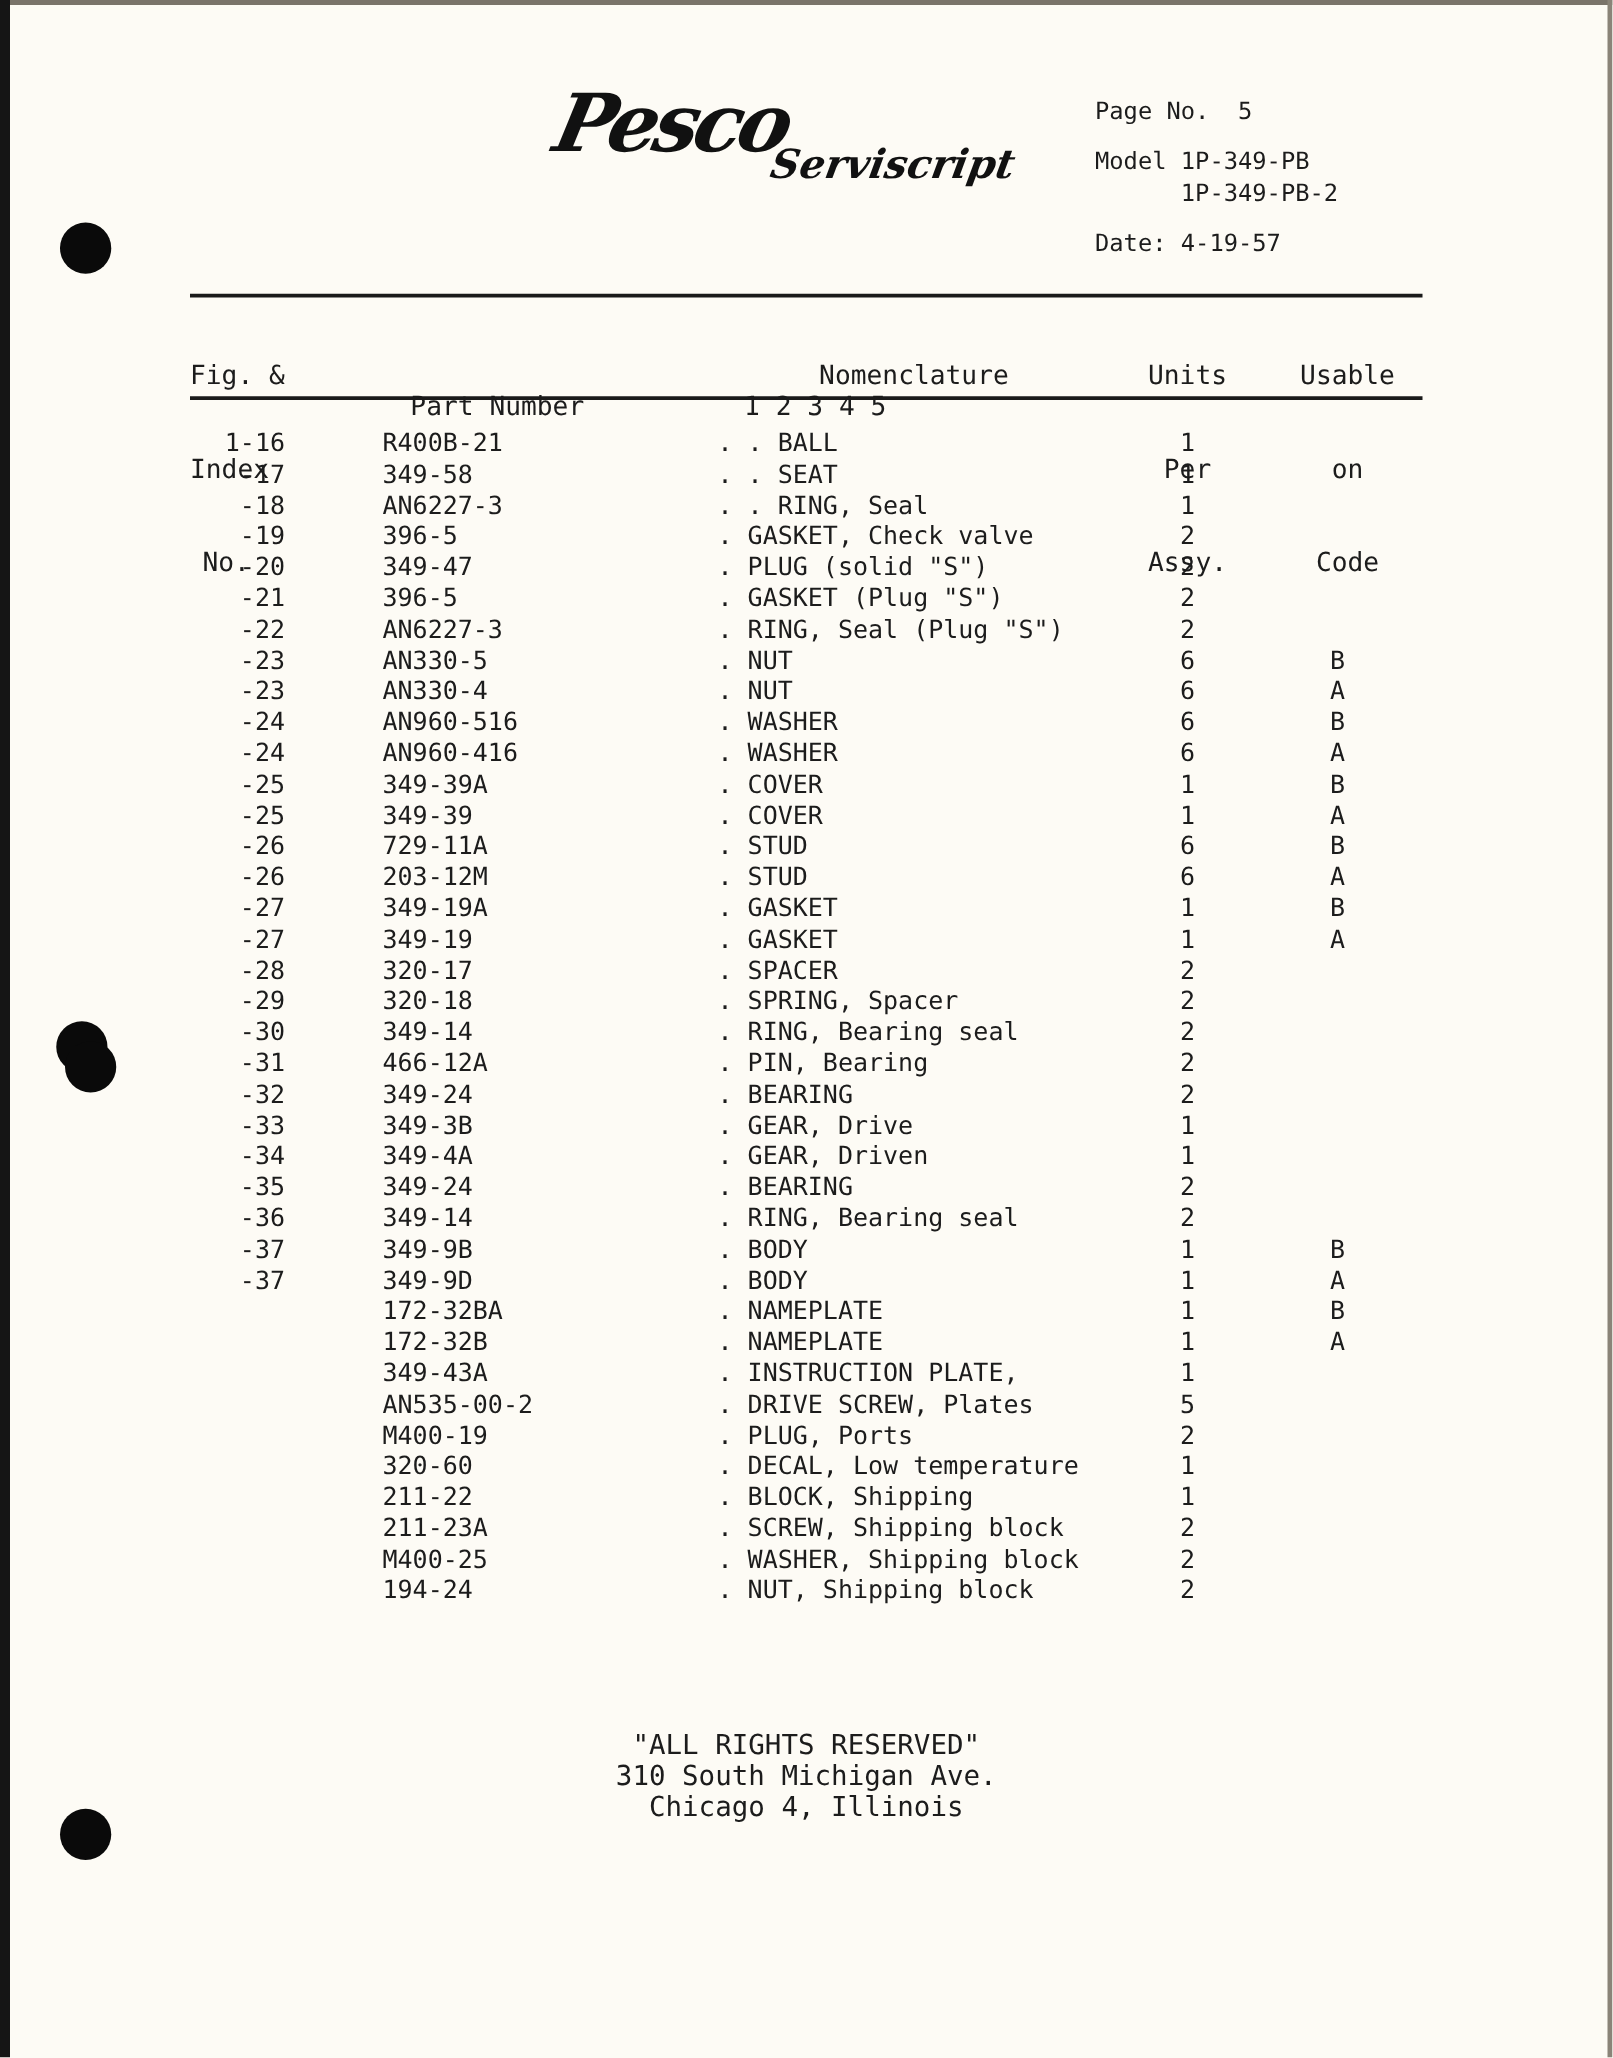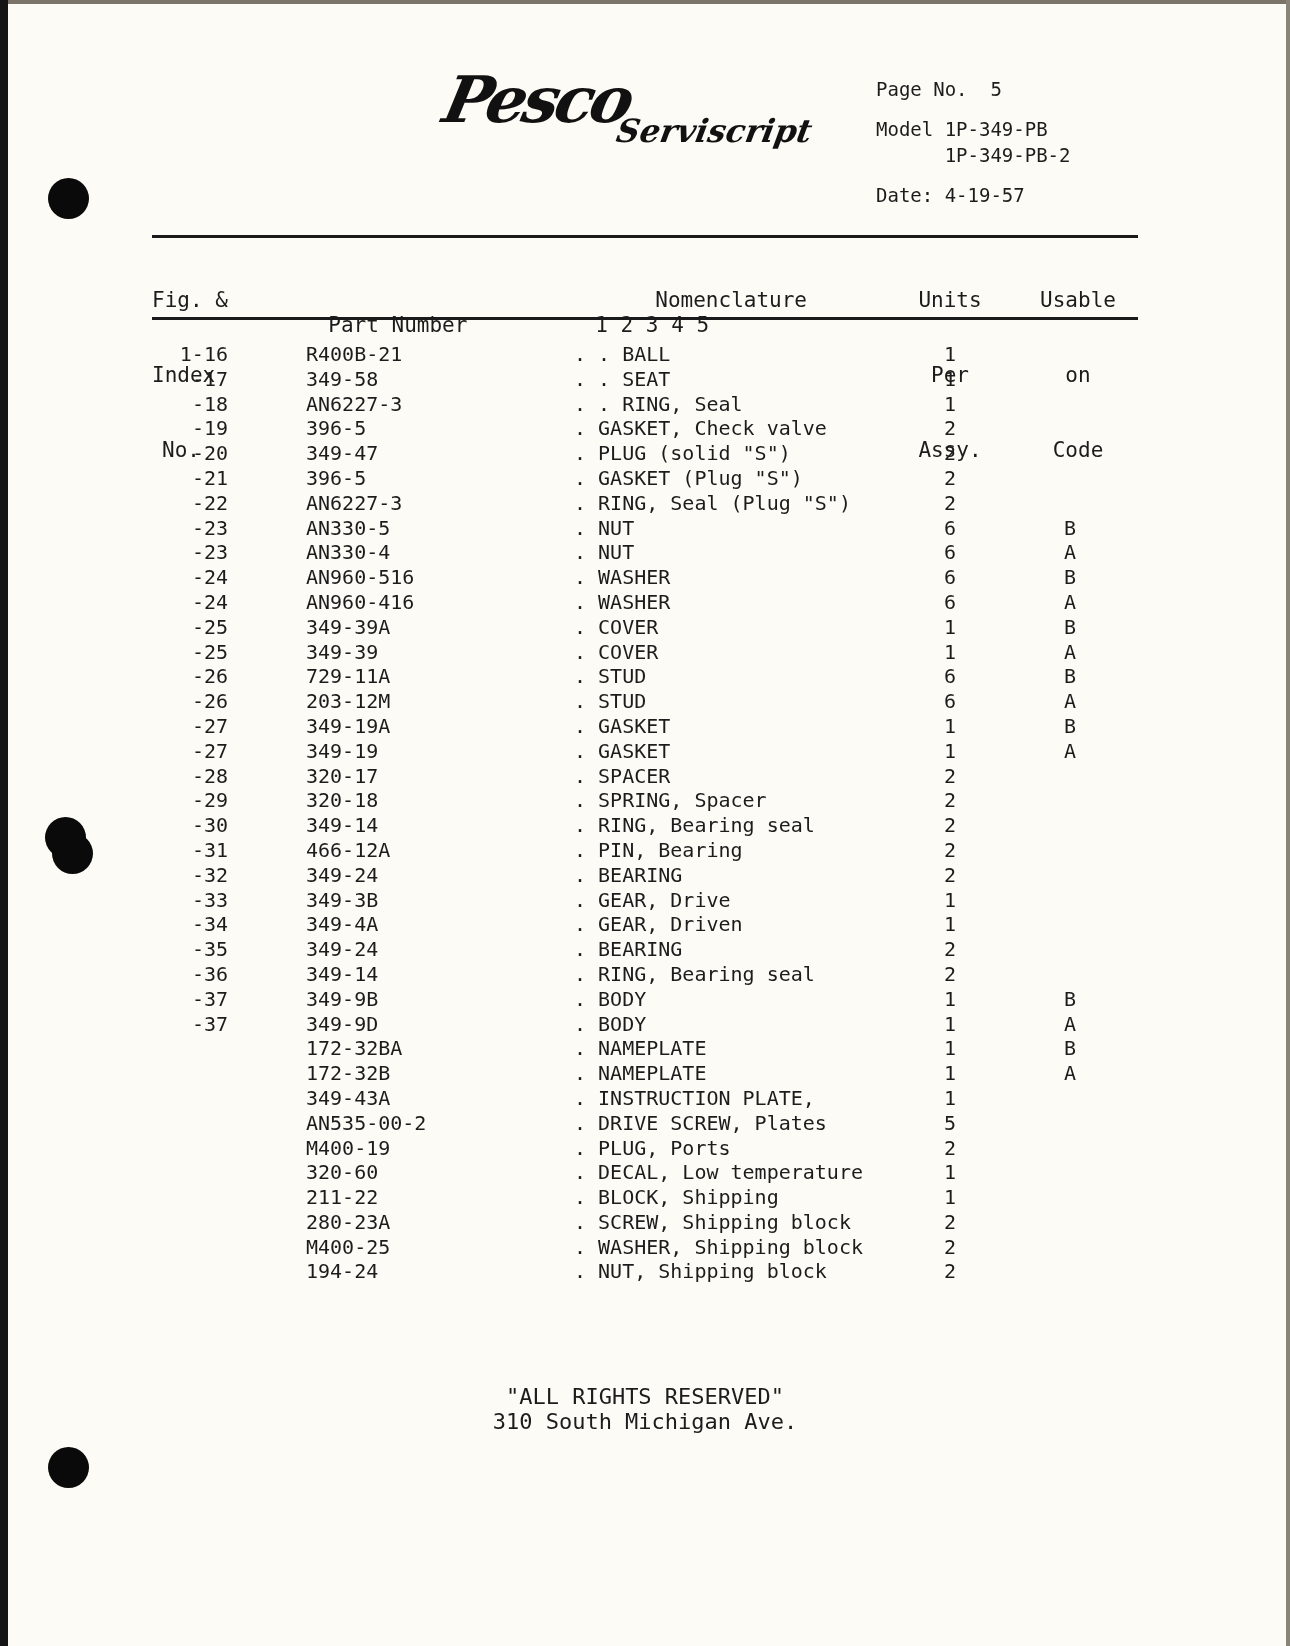--- a/index.html
+++ b/index.html
@@ -133,21 +133,22 @@
     <div class="r"><span class="c-idx">-36</span><span class="c-part">349-14</span><span class="c-nom">. RING, Bearing seal</span><span class="c-qty">2</span><span class="c-code"></span></div>
     <div class="r"><span class="c-idx">-37</span><span class="c-part">349-9B</span><span class="c-nom">. BODY</span><span class="c-qty">1</span><span class="c-code">B</span></div>
     <div class="r"><span class="c-idx">-37</span><span class="c-part">349-9D</span><span class="c-nom">. BODY</span><span class="c-qty">1</span><span class="c-code">A</span></div>
     <div class="r"><span class="c-idx"></span><span class="c-part">172-32BA</span><span class="c-nom">. NAMEPLATE</span><span class="c-qty">1</span><span class="c-code">B</span></div>
     <div class="r"><span class="c-idx"></span><span class="c-part">172-32B</span><span class="c-nom">. NAMEPLATE</span><span class="c-qty">1</span><span class="c-code">A</span></div>
     <div class="r"><span class="c-idx"></span><span class="c-part">349-43A</span><span class="c-nom">. INSTRUCTION PLATE,</span><span class="c-qty">1</span><span class="c-code"></span></div>
     <div class="r"><span class="c-idx"></span><span class="c-part">AN535-00-2</span><span class="c-nom">. DRIVE SCREW, Plates</span><span class="c-qty">5</span><span class="c-code"></span></div>
     <div class="r"><span class="c-idx"></span><span class="c-part">M400-19</span><span class="c-nom">. PLUG, Ports</span><span class="c-qty">2</span><span class="c-code"></span></div>
     <div class="r"><span class="c-idx"></span><span class="c-part">320-60</span><span class="c-nom">. DECAL, Low temperature</span><span class="c-qty">1</span><span class="c-code"></span></div>
     <div class="r"><span class="c-idx"></span><span class="c-part">211-22</span><span class="c-nom">. BLOCK, Shipping</span><span class="c-qty">1</span><span class="c-code"></span></div>
-    <div class="r"><span class="c-idx"></span><span class="c-part">280-23A</span><span class="c-nom">. SCREW, Shipping block</span><span class="c-qty">2</span><span class="c-code"></span></div>
+    <div class="r"><span class="c-idx"></span><span class="c-part">211-23A</span><span class="c-nom">. SCREW, Shipping block</span><span class="c-qty">2</span><span class="c-code"></span></div>
     <div class="r"><span class="c-idx"></span><span class="c-part">M400-25</span><span class="c-nom">. WASHER, Shipping block</span><span class="c-qty">2</span><span class="c-code"></span></div>
     <div class="r"><span class="c-idx"></span><span class="c-part">194-24</span><span class="c-nom">. NUT, Shipping block</span><span class="c-qty">2</span><span class="c-code"></span></div>
   </div>
 
 <div class="footer">
   <div class="line">"ALL RIGHTS RESERVED"</div>
   <div class="line">310 South Michigan Ave.</div>
+  <div class="line">Chicago 4, Illinois</div>
 </div>
 
 </body></html>

